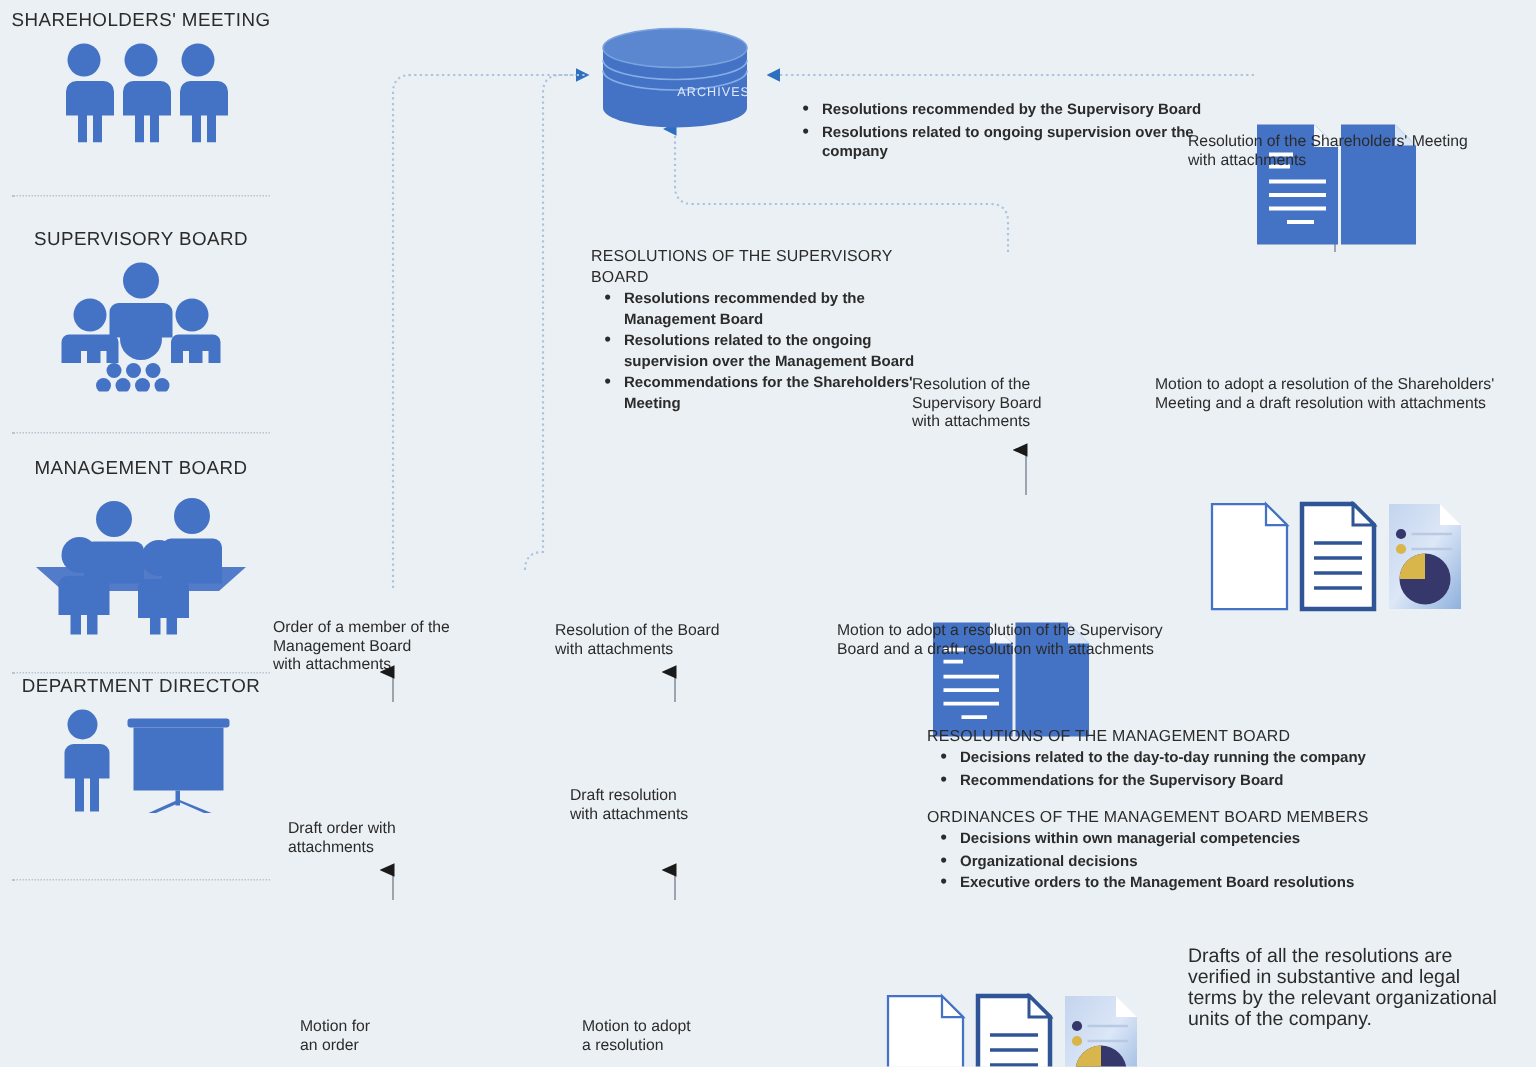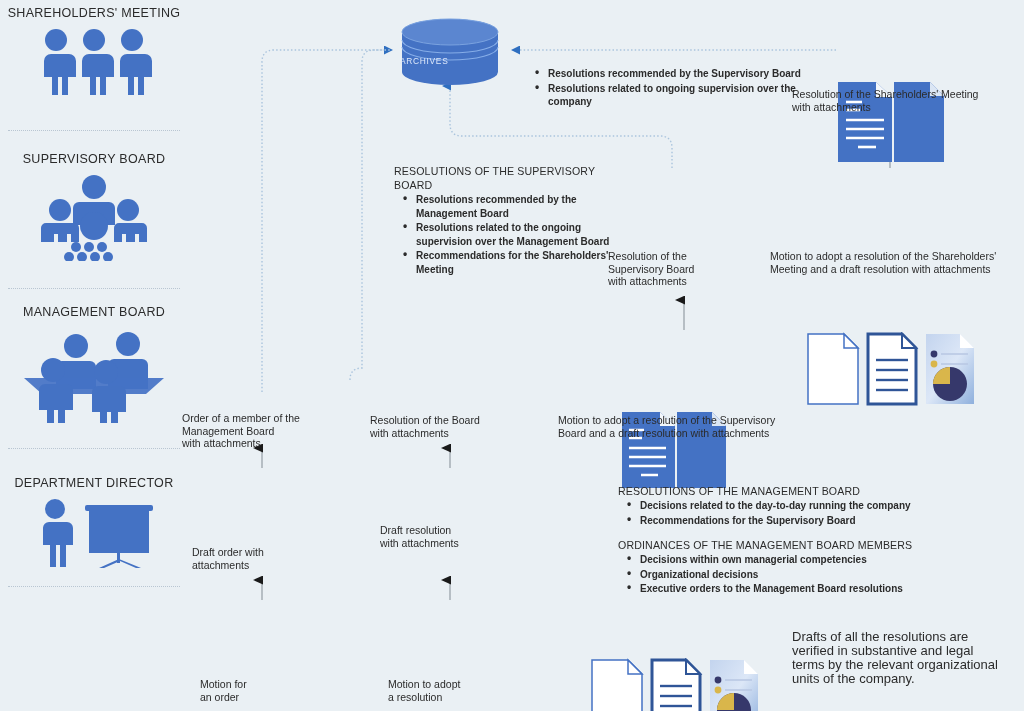--- a/index.html
+++ b/index.html
@@ -143,21 +143,21 @@
             <circle cx="33" cy="44" r="12"></circle>
             <path d="M19 58h28a6 6 0 0 1 6 6v20h-8v13h-7V84h-4v13h-7V84h-8V64a6 6 0 0 1 6-6z"></path>
             <circle cx="86" cy="46" r="12"></circle>
             <path d="M72 60h28a6 6 0 0 1 6 6v20h-8v11h-7V86h-4v11h-7V86h-8V66a6 6 0 0 1 6-6z"></path>
           </g>
         </svg>
       </div>
     </div>
     <div class="divider" style="top:448px"></div>
 
-    <div class="role" style="top:476px">
+    <div class="role" style="top:450px">
       <div class="role-title">DEPARTMENT
 DIRECTOR</div>
       <div class="role-art">
         <svg width="126" height="72" viewBox="0 0 126 72">
           <g fill="#4472c4">
             <circle cx="24" cy="12" r="10"></circle>
             <path d="M12 25h24a6 6 0 0 1 6 6v17h-7v22h-6V48h-4v22h-6V48h-7V31a6 6 0 0 1 6-6z"></path>
             <rect x="54" y="8" width="68" height="6" rx="2"></rect>
             <rect x="58" y="14" width="60" height="42"></rect>
             <rect x="86" y="56" width="3" height="10"></rect>
@@ -171,21 +171,21 @@
   </div>
 
   <div class="node ico" style="left:400px;top:18px">
     <svg width="100" height="68" viewBox="0 0 100 68">
       <path d="M2 14 a48 13 0 0 1 96 0 V54 a48 13 0 0 1 -96 0 Z" fill="#4472c4"></path>
       <ellipse cx="50" cy="14" rx="48" ry="13" fill="#5b86d0"></ellipse>
       <ellipse cx="50" cy="14" rx="48" ry="13" fill="none" stroke="#7ba3e0" stroke-width="1"></ellipse>
       <path d="M2 22 a48 13 0 0 0 96 0" fill="none" stroke="#86ade8" stroke-width="1.1"></path>
       <path d="M2 29 a48 13 0 0 0 96 0" fill="none" stroke="#86ade8" stroke-width="1.1"></path>
     </svg>
-    <div style="position:absolute;left:0;top:38px;width:100px;text-align:left;
+    <div style="position:absolute;left:0;top:38px;width:100px;text-align:right;
                 color:#dfe9fb;font-size:8.4px;letter-spacing:.7px;">ARCHIVES</div>
   </div>
 
   <div class="txtblock" style="left:526px;top:66px;width:300px">
     <ul class="tb-list">
       <li>Resolutions recommended by the Supervisory Board</li>
       <li>Resolutions related to ongoing supervision over the company</li>
     </ul>
   </div>
 

